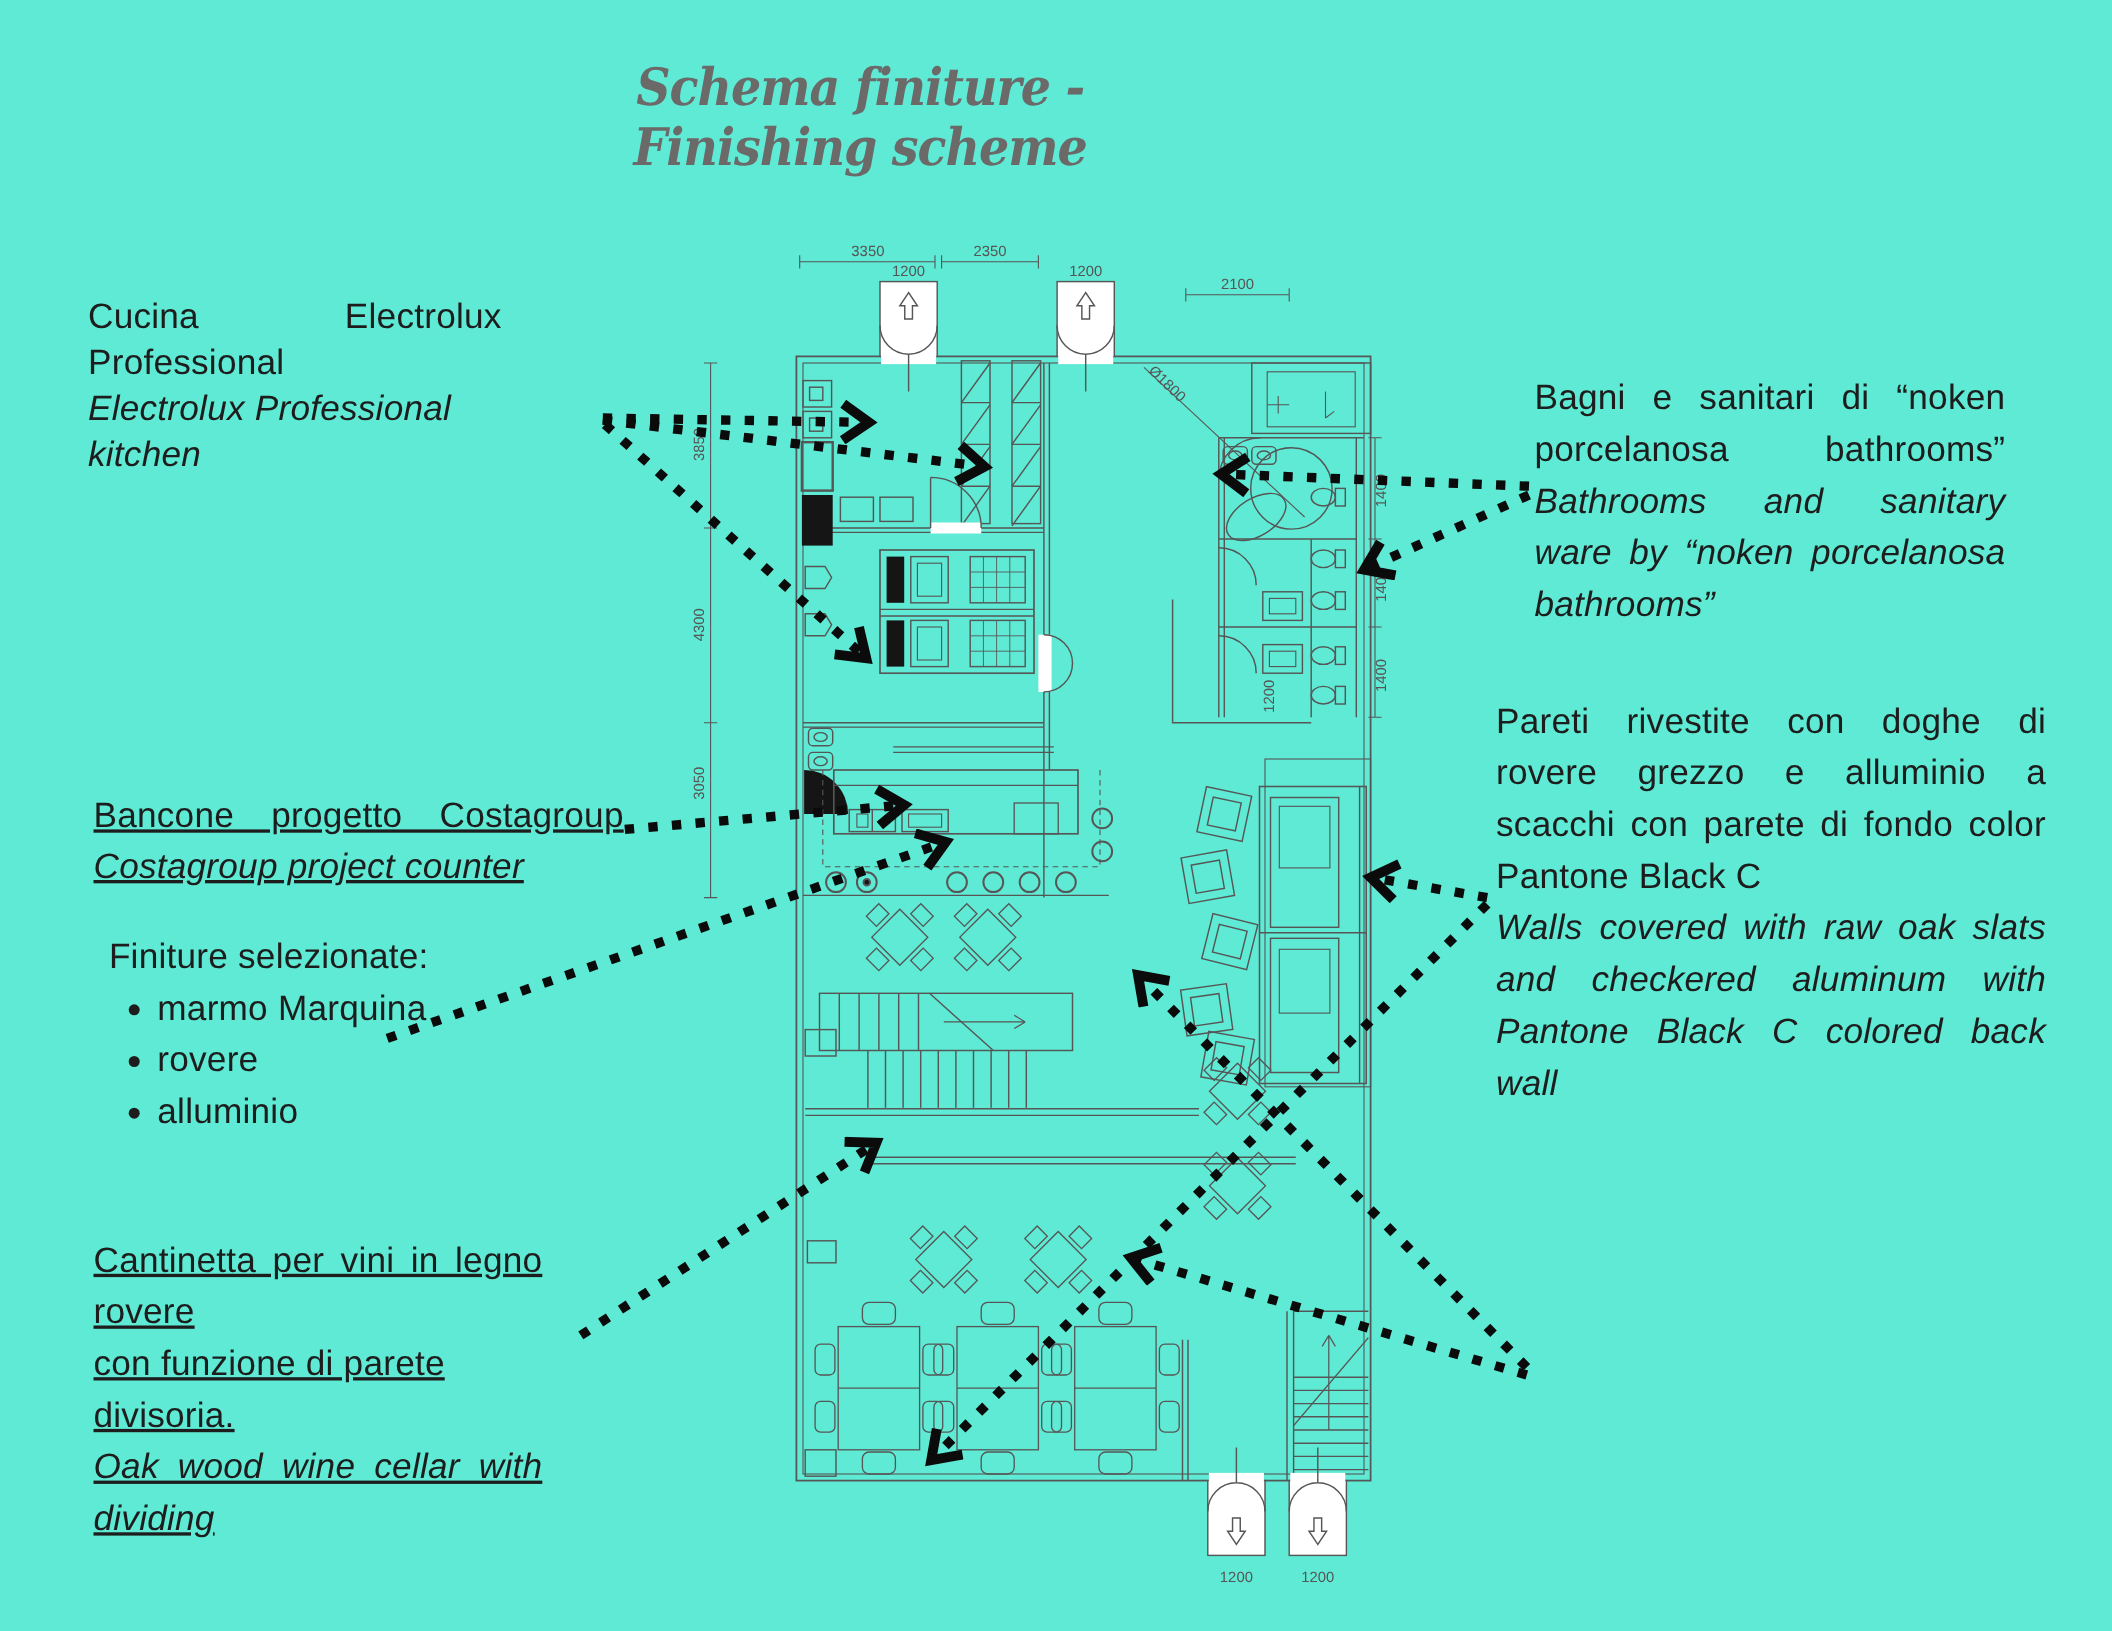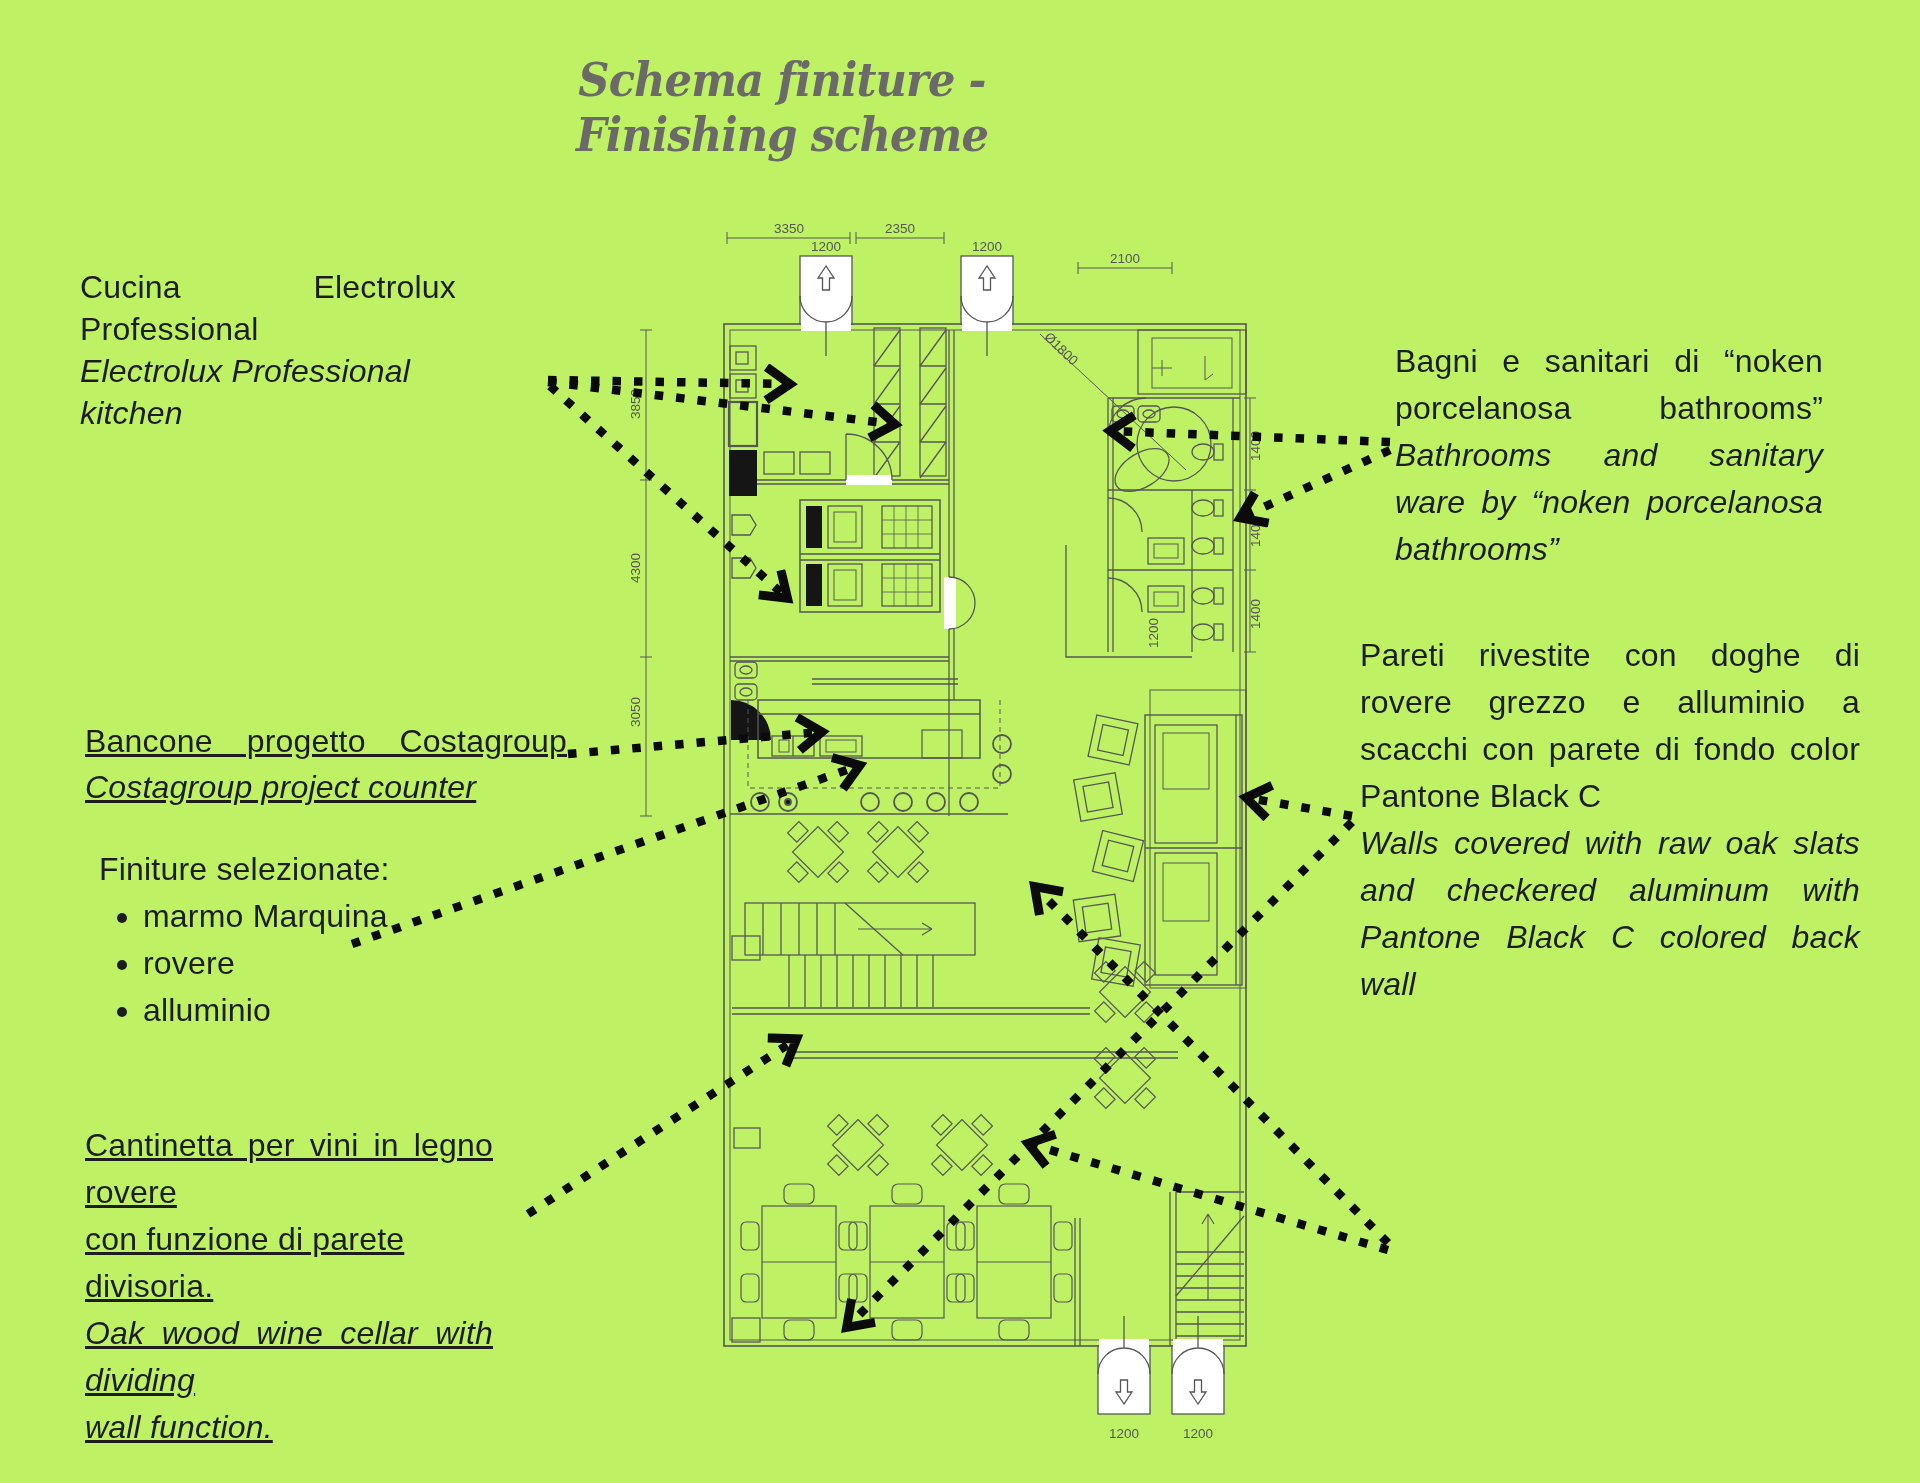--- a/index.html
+++ b/index.html
@@ -1,16 +1,16 @@
 <!DOCTYPE html>
 <html><head>
 <meta charset="utf-8">
 <style>
   html,body{margin:0;padding:0;background:#fff;}
-  #page{position:relative;width:1920px;height:1483px;background:#bef264;overflow:hidden;
+  #page{position:relative;width:1920px;height:1483px;background:#5eead4;overflow:hidden;
         font-family:"Liberation Sans",sans-serif;color:#1d1d1d;}
   #title{position:absolute;left:462px;top:52px;width:640px;text-align:center;
          font-family:"DejaVu Serif",serif;font-style:italic;font-weight:700;
          font-size:47px;color:#6c6969;letter-spacing:-1px;transform:scaleX(.92);}
   .ann{position:absolute;font-size:32px;line-height:47px;letter-spacing:.2px;}
   .ann .ln{width:100%;}
   .j{text-align:justify;text-align-last:justify;}
   .en{font-style:italic;}
   #ann-cucina{left:80px;top:266px;width:376px;line-height:42px;}
   #ann-bancone{left:85px;top:718px;width:482px;line-height:46px;text-decoration:underline;}
@@ -288,21 +288,20 @@
       <li>marmo Marquina</li>
       <li>rovere</li>
       <li>alluminio</li>
     </ul>
   </div>
 
   <div class="ann" id="ann-cantinetta">
     <div class="ln j">Cantinetta per vini in legno rovere</div>
     <div class="ln">con funzione di parete divisoria.</div>
     <div class="ln en j">Oak wood wine cellar with dividing</div>
-    <div class="ln en">wall function.</div>
   </div>
 
   <div class="ann" id="ann-bagni">
     <div class="ln j">Bagni e sanitari di “noken</div>
     <div class="ln j">porcelanosa bathrooms”</div>
     <div class="ln en j">Bathrooms and sanitary</div>
     <div class="ln en j">ware by “noken porcelanosa</div>
     <div class="ln en">bathrooms”</div>
   </div>
 

